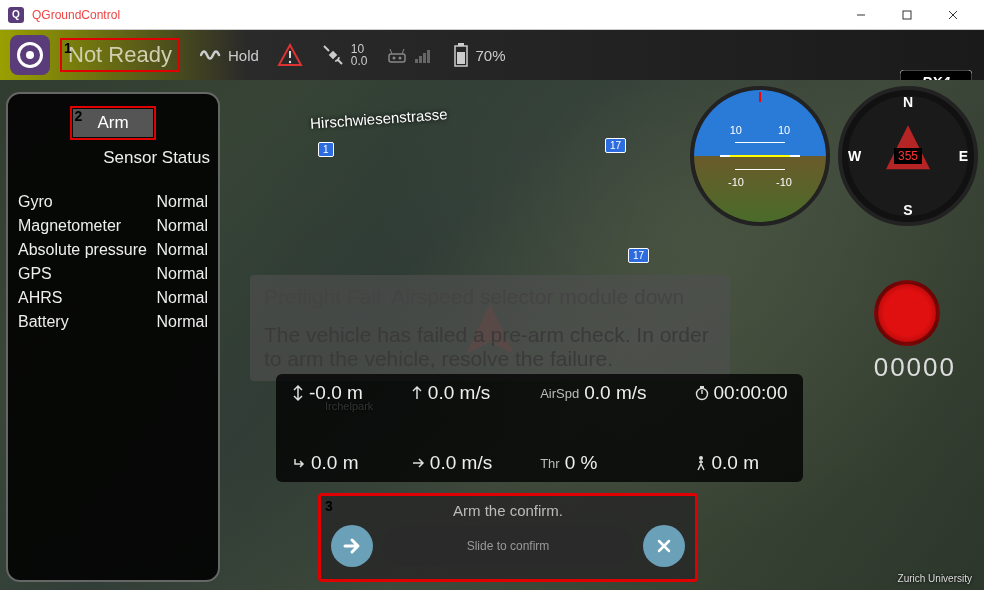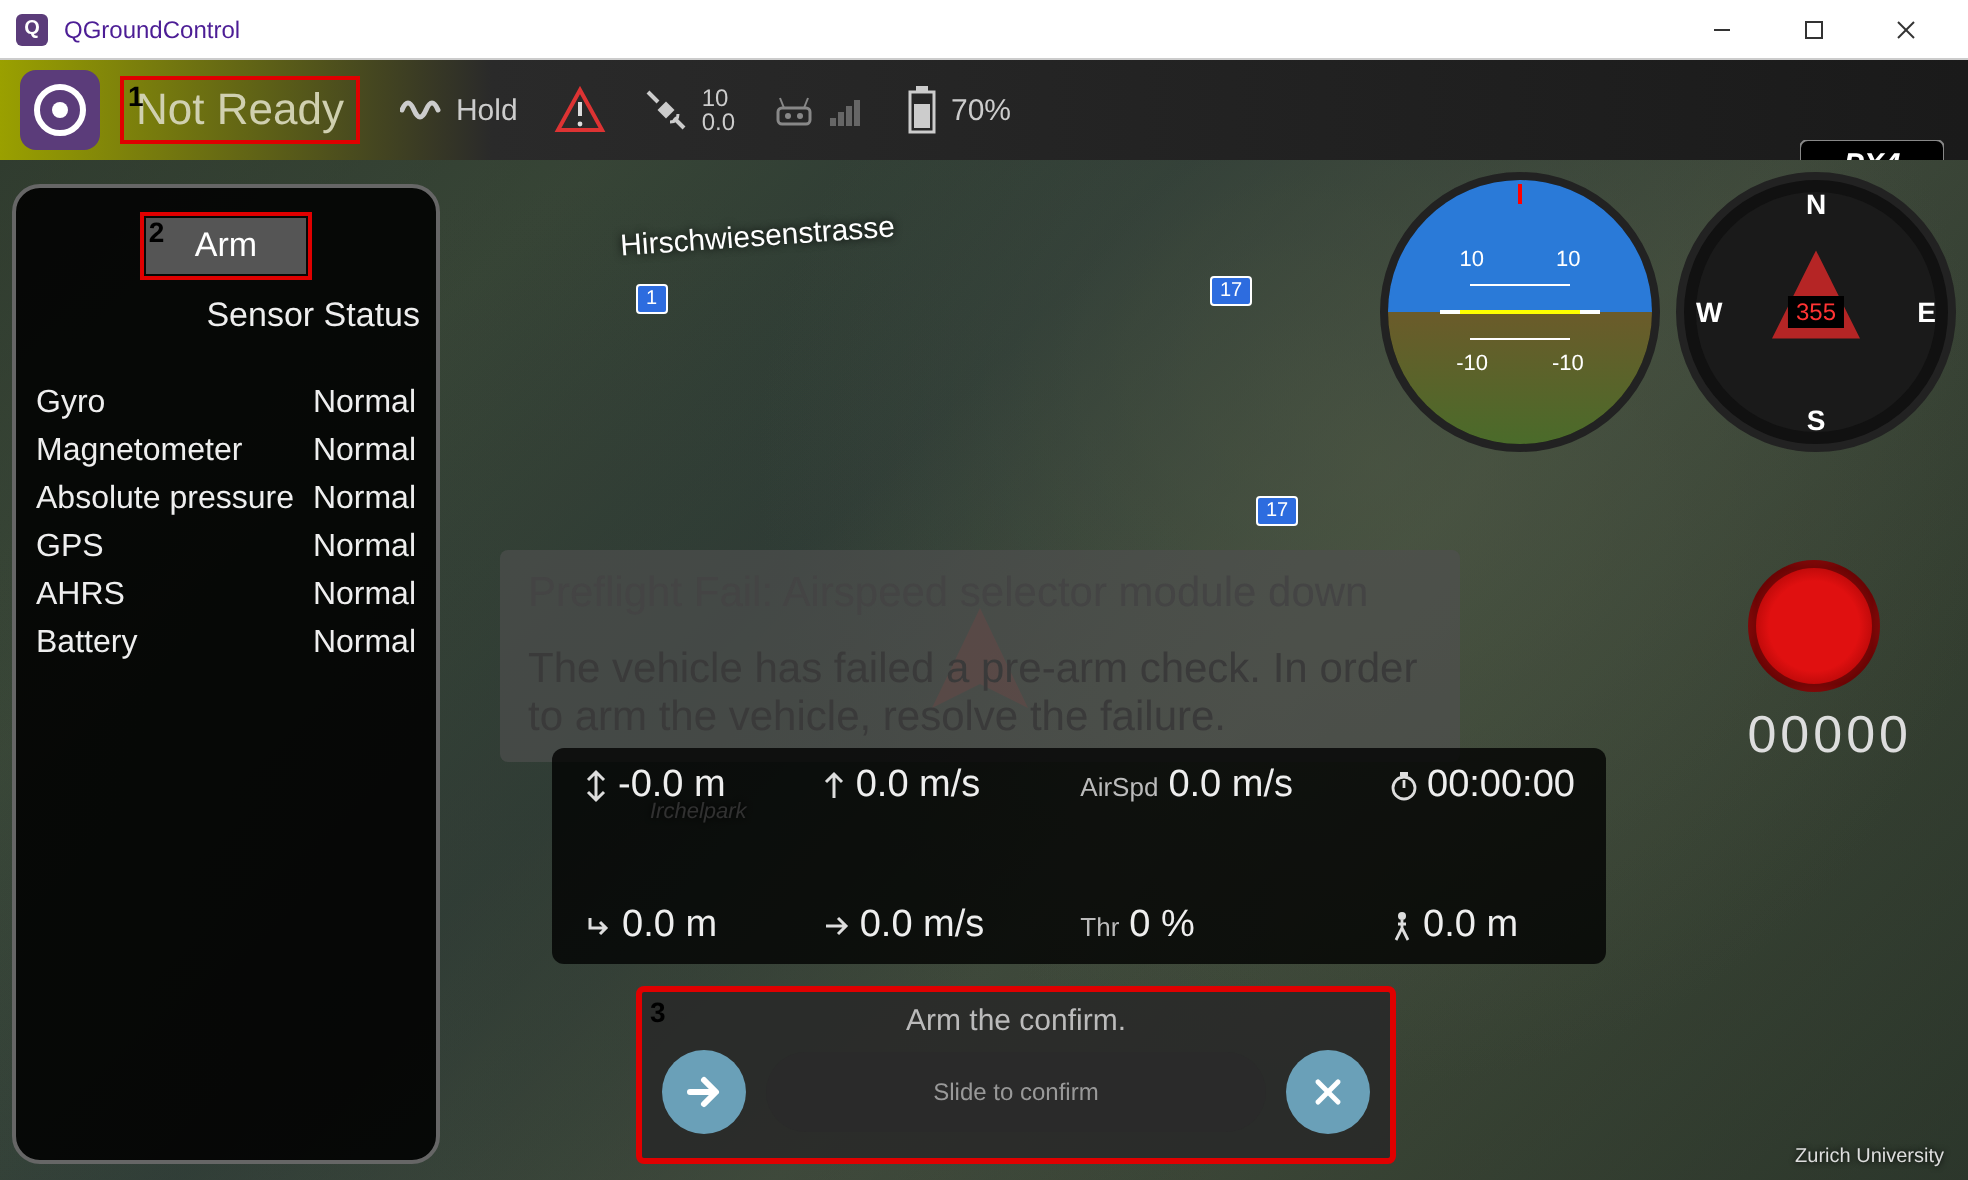--- a/index.html
+++ b/index.html
@@ -15,21 +15,21 @@
     height: 30px; background: #fff;
     display: flex; align-items: center;
     padding: 0 8px; border-bottom: 1px solid #ccc;
   }
   .titlebar-icon {
     width: 16px; height: 16px; margin-right: 8px;
     background: #5b3c7a; border-radius: 3px;
     display:flex; align-items:center; justify-content:center;
     color:#fff; font-size:10px; font-weight:bold;
   }
-  .titlebar-title { font-size: 12px; color: #4c1d95; flex: 1; }
+  .titlebar-title { font-size: 12px; color: #ef4444; flex: 1; }
   .win-controls { display:flex; gap:0; }
   .win-btn { width:46px; height:30px; display:flex; align-items:center; justify-content:center; color:#555; font-size:12px; }
   
   .toolbar {
     height: 50px;
     background: linear-gradient(90deg, #9aa000 0%, #2a2a2a 25%, #1a1a1a 100%);
     display:flex; align-items:center; padding:0 10px;
     color:#ccc; font-size:15px;
     position:relative;
   }
@@ -160,21 +160,21 @@
     width:42px; height:42px; border-radius:50%;
     background:#6aa0b8; display:flex; align-items:center; justify-content:center;
     color:#fff; flex-shrink:0;
   }
   .confirm-track {
     flex:1; height:40px; background:#2a2a2a; border-radius:20px;
     display:flex; align-items:center; justify-content:center;
     color:#999; font-size:12px;
   }
   .redbox3 { border:3px solid #e00000; }
-  .park-label{position:absolute; color:#ddd; font-size:11px; font-style:italic; text-shadow:0 0 3px #000;text-align:center;}
+  .park-label{position:absolute; color:#ddd; font-size:11px; text-shadow:0 0 3px #000;text-align:center;}
   .copyright{position:absolute; right:12px; bottom:6px; color:#ddd; font-size:10px; text-shadow:0 0 3px #000;}
   svg { display:block; }
 </style>
 </head>
 <body>
 
 <div class="titlebar">
   <div class="titlebar-icon">Q</div>
   <div class="titlebar-title">QGroundControl</div>
   <div class="win-controls">

